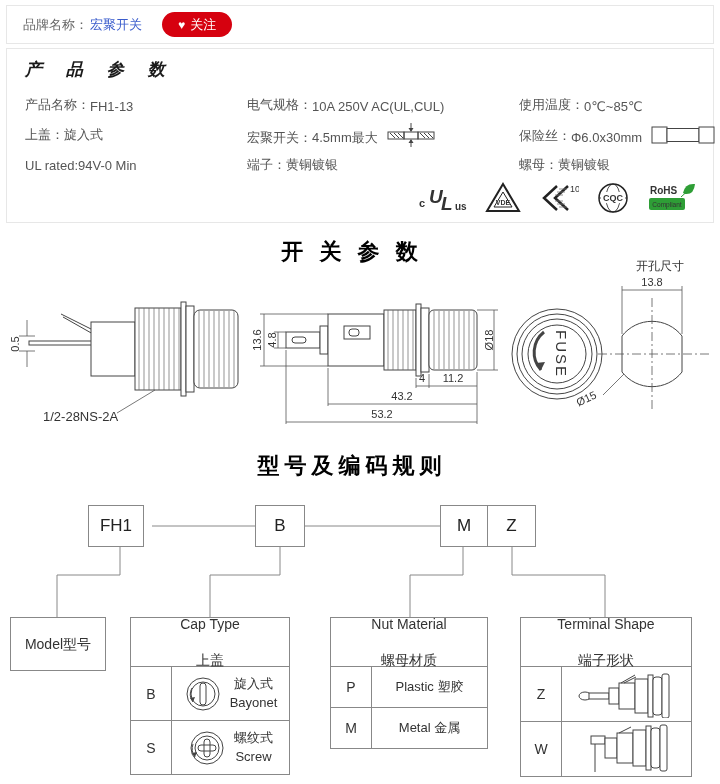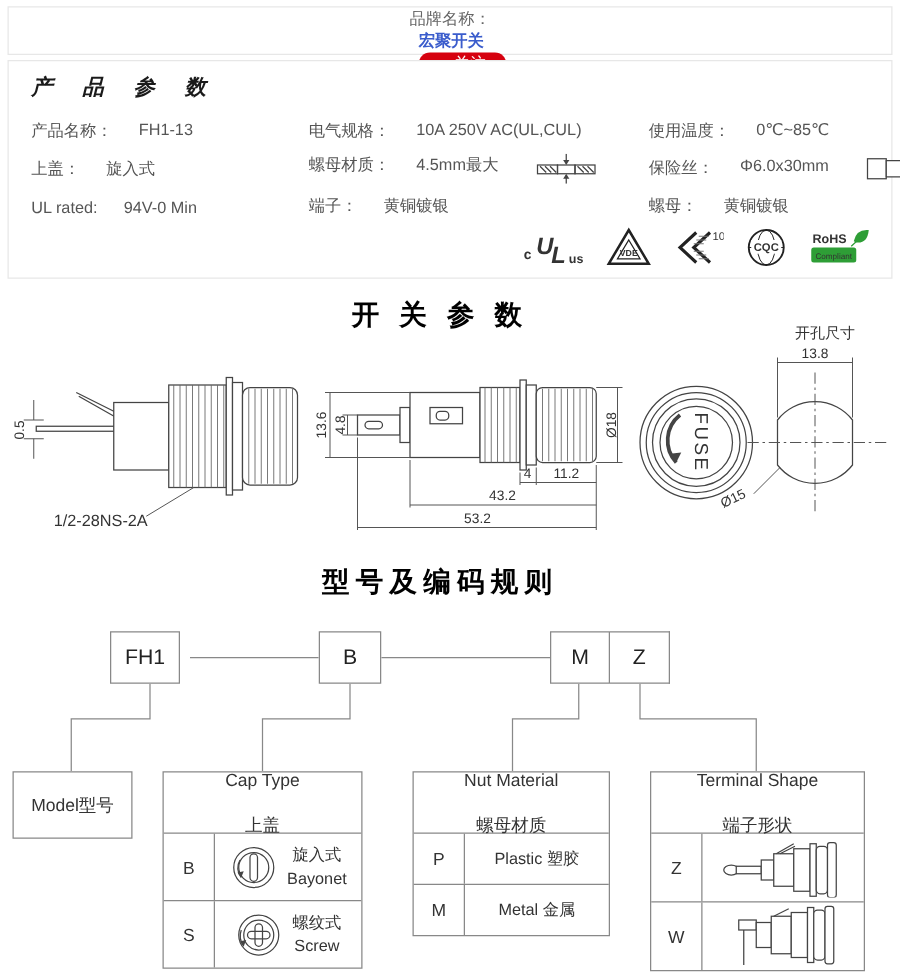--- a/index.html
+++ b/index.html
@@ -1,33 +1,33 @@
 <!DOCTYPE html>
 <html><head>
 <meta charset="utf-8">
 <style>
   html,body{margin:0;padding:0;background:#fff;}
   body{font-family:"Liberation Sans","DejaVu Sans",sans-serif;color:#555;}
   #page{position:relative;width:720px;height:784px;background:#fff;outline:1px solid #e3e3e3;overflow:hidden;}
 
   
   .card{position:absolute;left:6px;right:6px;background:#fff;border:1px solid #e7e7e7;box-sizing:border-box;}
-  #brand-bar{top:5px;height:39px;display:flex;align-items:center;padding:0 16px;font-size:13px;flex-direction:column;}
+  #brand-bar{top:5px;height:39px;display:flex;align-items:center;padding:0 16px;font-size:13px;}
   #brand-bar .lbl{color:#666;}
-  #brand-bar .brand{color:#3a5ccc;margin-left:2px;cursor:pointer;font-weight:bold;}
+  #brand-bar .brand{color:#3a5ccc;margin-left:2px;cursor:pointer;}
   .follow-btn{margin-left:20px;display:inline-flex;align-items:center;background:#d6010f;color:#fff;
     border:none;border-radius:13px;height:25px;padding:0 16px;font-size:13px;cursor:pointer;}
   .follow-btn .heart{font-size:12px;margin-right:5px;line-height:1;}
 
   
   #product-card{top:48px;height:175px;padding:9px 18px 0;}
   #pp-title{font-family:"DejaVu Serif","Liberation Serif",serif;font-style:italic;font-weight:700;
     font-size:17px;color:#1a1a1a;letter-spacing:9px;margin:0 0 9px 0;}
   .pgrid{display:grid;grid-template-columns:222px 272px auto;grid-auto-rows:30px;align-items:center;font-size:13px;color:#555;}
-  .pcell{white-space:nowrap;display:flex;align-items:flex-start;gap:21px;}
+  .pcell{white-space:nowrap;display:flex;align-items:flex-end;}
   .pcell .plabel{color:#555;}
   .pcell .pvalue{color:#555;}
   .mini-icon{margin-left:8px;flex:none;}
   #certs{position:absolute;right:16px;bottom:7px;display:flex;align-items:center;gap:16px;}
   .cert{display:flex;align-items:center;}
 
   
   .sec-heading{position:absolute;left:0;width:704px;text-align:center;font-size:22px;font-weight:bold;
     color:#000;letter-spacing:5px;margin:0;}
   #switch-heading{top:237px;}
@@ -97,21 +97,21 @@
       </div>
       <div class="pcell">
         <span class="plabel">使用温度：</span>
           <span class="pvalue">0℃~85℃</span>
       </div>
       <div class="pcell">
         <span class="plabel">上盖：</span>
           <span class="pvalue">旋入式</span>
       </div>
       <div class="pcell">
-        <span class="plabel">螺母材质：</span>
+        <span class="plabel">宏聚开关：</span>
           <span class="pvalue">4.5mm最大</span>
         <svg class="mini-icon" width="52" height="24" viewBox="0 0 52 24">
           <g stroke="#444" stroke-width="1" fill="none">
             <rect x="2" y="9" width="16" height="7"></rect>
             <rect x="18" y="9" width="14" height="7"></rect>
             <rect x="32" y="9" width="16" height="7"></rect>
             <path d="M4 10 l5 5 M8 10 l5 5 M12 10 l5 5 M34 10 l5 5 M38 10 l5 5 M42 10 l5 5"></path>
             <line x1="25" y1="0" x2="25" y2="8"></line>
             <line x1="25" y1="17" x2="25" y2="24"></line>
           </g>

